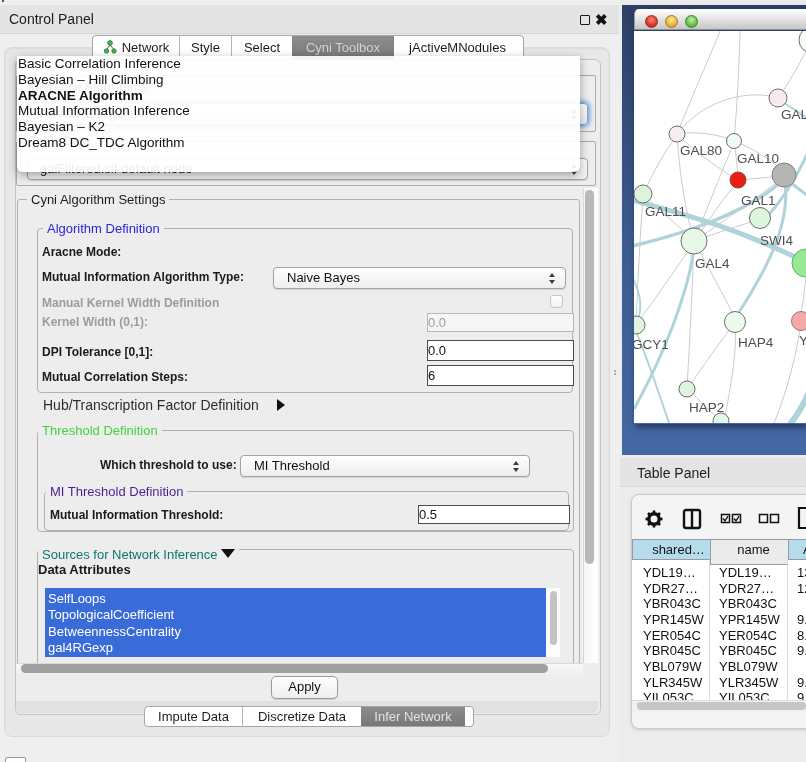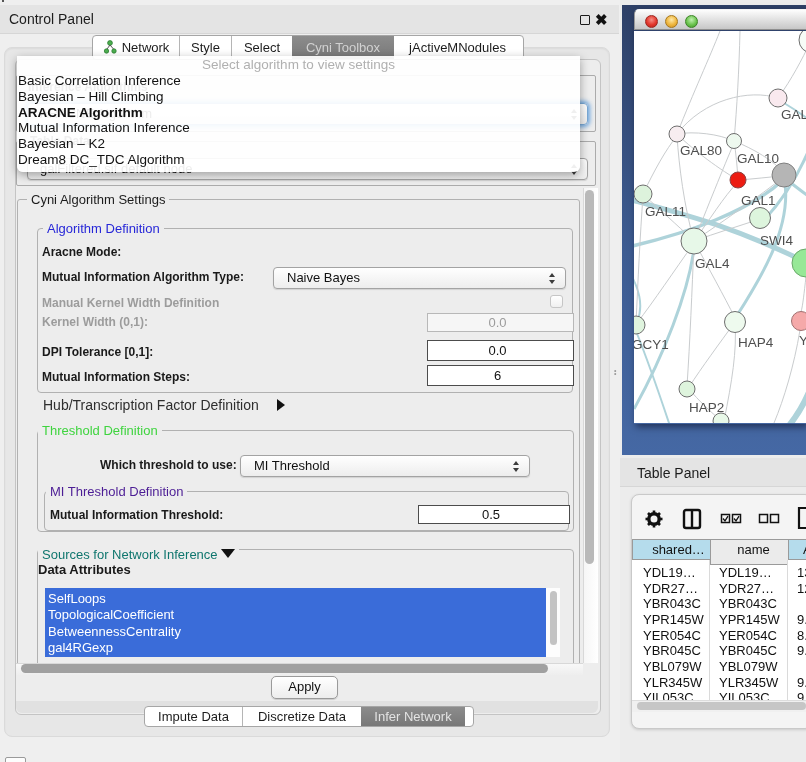--- a/index.html
+++ b/index.html
@@ -6,21 +6,21 @@
 .abs{position:absolute}
 .b{font-weight:bold}
 #stage{position:absolute;left:0;top:0;width:806px;height:762px;overflow:hidden}
 .grp{position:absolute;border:1px solid #b1b1b1;border-radius:4px}
 .gt{position:absolute;background:#ededed;padding:0 4px;font-size:13px;line-height:13px;white-space:nowrap}
 .combo{position:absolute;border:1px solid #a3a3a3;border-radius:4px;background:linear-gradient(#ffffff,#ededed);box-shadow:0 1px 1px rgba(0,0,0,0.12);font-size:13px;color:#111;white-space:nowrap}
 .ar{position:absolute;right:9px;top:50%;margin-top:-5.5px;width:7px;height:11px}
 .ar i{position:absolute;left:0;width:0;height:0;border-left:3.5px solid transparent;border-right:3.5px solid transparent}
 .ar .u{top:0;border-bottom:4.5px solid #3c3c3c}
 .ar .d{bottom:0;border-top:4.5px solid #3c3c3c}
-.tf{position:absolute;border:1px solid #999;background:#fff;font-size:13px;color:#111;text-align:center;padding-right:6px}
+.tf{position:absolute;border:1px solid #999;background:#fff;font-size:13px;color:#111;text-align:left;padding-right:6px}
 .lbl{position:absolute;font-size:12px;color:#1a1a1a;white-space:nowrap}
 .seg{position:absolute;background:#fff;border:1px solid #a6a6a6;border-radius:4px;display:flex;align-items:center;font-size:13px;color:#1c1c1c;overflow:hidden}
 .seg .s{padding:0 14px;height:100%;display:flex;align-items:center;white-space:nowrap}
 .seg .sep{width:1px;height:100%;background:#b5b5b5}
 .seg .on{background:linear-gradient(#8c8c8c,#787878);color:#d8d8d8}
 </style></head>
 <body>
 <div id="stage">
 
 <div class="abs" style="left:0;top:0;width:620px;height:762px;background:#efefef"></div>
@@ -61,21 +61,21 @@
           <i class="u"></i>
           <i class="d"></i>
         </span></div>
   <div class="lbl b" style="left:26px;top:96px;color:#9c9c9c;top:296px"></div>
   <div class="lbl b" style="left:26px;top:108px;color:#9c9c9c">Manual Kernel Width Definition</div>
   <div class="abs" style="left:534px;top:107px;width:11px;height:11px;background:linear-gradient(#fff,#f0f0f0);border:1px solid #c6c6c6;border-radius:3px"></div>
   <div class="lbl b" style="left:26px;top:127px;color:#9c9c9c">Kernel Width (0,1):</div>
   <div class="tf" style="left:411px;top:125px;width:139px;height:17px;line-height:17px;border-color:#b8b8b8;background:#f6f6f6;color:#9c9c9c">0.0</div>
   <div class="lbl b" style="left:26px;top:157px">DPI Tolerance [0,1]:</div>
   <div class="tf" style="left:411px;top:152px;width:139px;height:19px;line-height:19px;border-color:#4c4c4c">0.0</div>
-  <div class="lbl b" style="left:26px;top:182px">Mutual Information Steps:</div>
+  <div class="lbl b" style="left:26px;top:182px">Mutual Correlation Steps:</div>
   <div class="tf" style="left:411px;top:177px;width:139px;height:19px;line-height:19px;border-color:#4c4c4c">6</div>
 
   <div class="abs" style="left:27px;top:209px;font-size:14px;color:#2e2e2e;white-space:nowrap">Hub/Transcription Factor Definition</div>
   <div class="abs" style="left:261px;top:211px;width:0;height:0;border-top:6px solid transparent;border-bottom:6px solid transparent;border-left:8px solid #111"></div>
 
   <div class="grp" style="left:21px;top:242px;width:535px;height:100px"></div>
   <div class="gt" style="left:22px;top:236px;color:#3fd43f">Threshold Definition</div>
   <div class="lbl b" style="left:84px;top:270px">Which threshold to use:</div>
   <div class="combo" style="left:224px;top:267px;width:288px;height:20px;line-height:20px"><span style="padding-left:13px">MI Threshold</span><span class="ar">
           <i class="u"></i>
@@ -120,21 +120,20 @@
         </svg>Network</span>
       <span class="sep"></span>
       <span class="s" style="width:51px;padding:0;justify-content:center">Style</span>
       <span class="sep"></span>
       <span class="s" style="width:60px;padding:0;justify-content:center">Select</span>
       <span class="s on" style="width:102px;padding:0;justify-content:center;color:#d2d2d2">Cyni Toolbox</span>
       <span class="s" style="width:127px;padding:0;justify-content:center">jActiveMNodules</span>
 </div>
 
 <div class="abs" style="left:17px;top:56px;width:563px;height:116px;background:rgba(255,255,255,0.92);border-radius:0 0 6px 6px;box-shadow:0 3px 10px rgba(0,0,0,0.35);font-size:13.5px;color:#111">
-<div style="text-align:center;color:#b0b0b0;height:17px;line-height:17px">Select algorithm to view settings</div>
 <div style="padding-left:1px;line-height:15.8px">
 <div>Basic Correlation Inference</div>
 <div>Bayesian – Hill Climbing</div>
 <div class="b">ARACNE Algorithm</div>
 <div>Mutual Information Inference</div>
 <div>Bayesian – K2</div>
 <div>Dream8 DC_TDC Algorithm</div>
 </div>
 </div>
 

